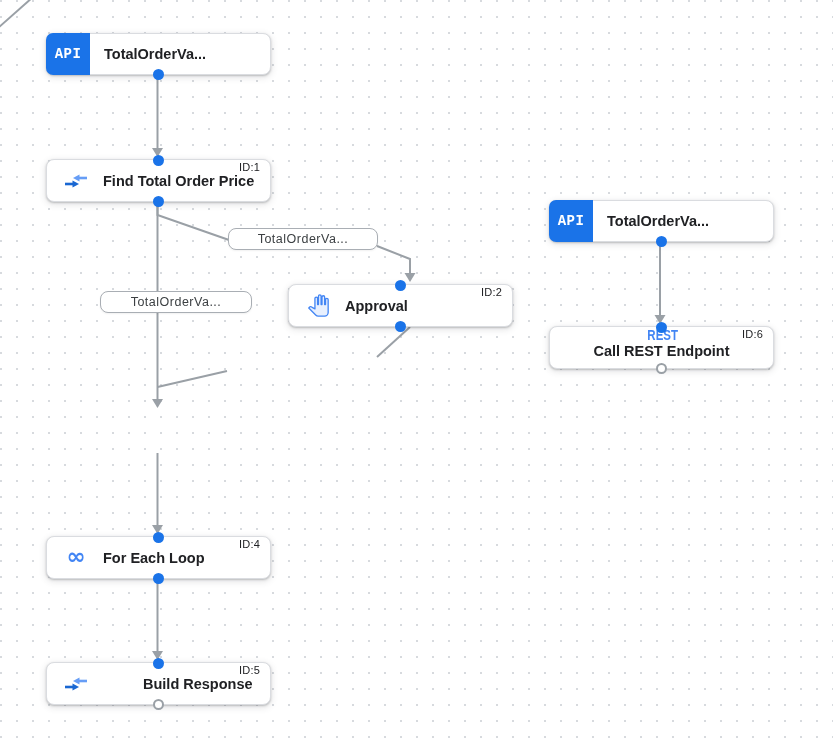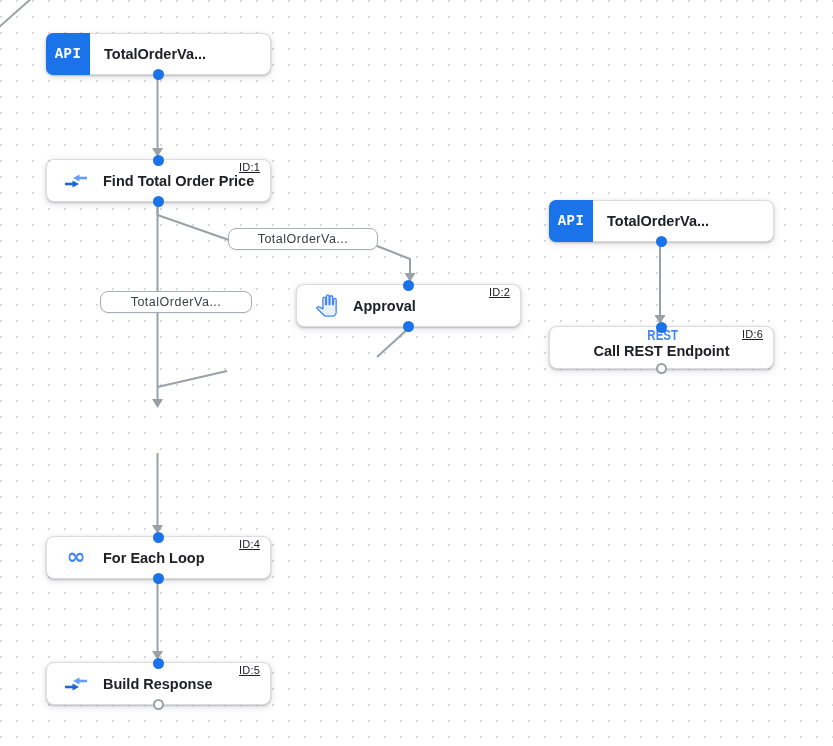--- a/index.html
+++ b/index.html
@@ -10,21 +10,21 @@
     background-size:16px 16px;background-position:9px 9px;
   }
   .edges{position:absolute;left:0;top:0;z-index:0;}
   .node{
     position:absolute;box-sizing:border-box;background:#fff;
     border:1px solid #dadce0;border-radius:8px;
     box-shadow:0 1px 2px rgba(60,64,67,.28),0 2px 6px 1px rgba(60,64,67,.13);
     display:flex;align-items:center;z-index:1;
   }
   .node .title{font-weight:700;font-size:14.5px;color:#202124;white-space:nowrap;}
-  .id-label{position:absolute;top:1px;right:10px;font-size:11px;color:#202124;letter-spacing:.2px;text-decoration:underline;}
+  .id-label{position:absolute;top:1px;right:10px;font-size:11px;color:#202124;letter-spacing:.2px;}
   .badge{
     width:44px;align-self:stretch;background:#1a73e8;border-radius:7px 0 0 7px;
     display:flex;align-items:center;justify-content:center;
     color:#fff;font-family:"Liberation Mono",monospace;font-weight:700;font-size:14px;letter-spacing:.5px;
     margin:-1px 0 -1px -1px;
   }
   .trigger .title{margin-left:14px;}
   .task-icon{width:30px;display:flex;align-items:center;justify-content:center;margin-left:14px;margin-right:12px;flex:none;}
   .infinity-glyph{font-family:"DejaVu Sans",sans-serif;font-weight:700;font-size:23px;color:#4285f4;line-height:20px;margin-top:-3px;}
   .rest-glyph{color:#4285f4;font-weight:700;font-size:14px;transform:scaleX(.82);display:inline-block;letter-spacing:0;}
@@ -35,24 +35,24 @@
   .edge-label{
     position:absolute;box-sizing:border-box;height:22px;background:#fff;
     border:1px solid #a9aeb4;border-radius:8px;z-index:2;
     display:flex;align-items:center;justify-content:center;
     font-size:12.5px;color:#3c4043;letter-spacing:.5px;white-space:nowrap;
     box-shadow:0 1px 2px rgba(0,0,0,.06);
   }
   
   #n-trigger-order{left:46px;top:33px;width:225px;height:42px;}
   #n-find-total{left:46px;top:159px;width:225px;height:43px;}
-  #n-approval{left:296px;top:284px;width:225px;height:43px;}
+  #n-approval{left:288px;top:284px;width:225px;height:43px;}
   #n-filter-items{left:46px;top:410px;width:225px;height:43px;}
   #n-foreach{left:46px;top:536px;width:225px;height:43px;}
-  #n-build-response{left:46px;top:662px;width:225px;height:43px;}
+  #n-build-response{left:46px;top:662px;width:225px;height:43px;gap:40px;}
   #n-trigger-report{left:549px;top:200px;width:225px;height:42px;}
   #n-call-rest{left:549px;top:326px;width:225px;height:43px;flex-direction:column;}
   
   #l-total-1{left:228px;top:228px;width:150px;}
   #l-total-2{left:100px;top:291px;width:152px;}
   #l-proceed{left:227px;top:353px;width:150px;}
 </style>
 </head>
 <body>
 

